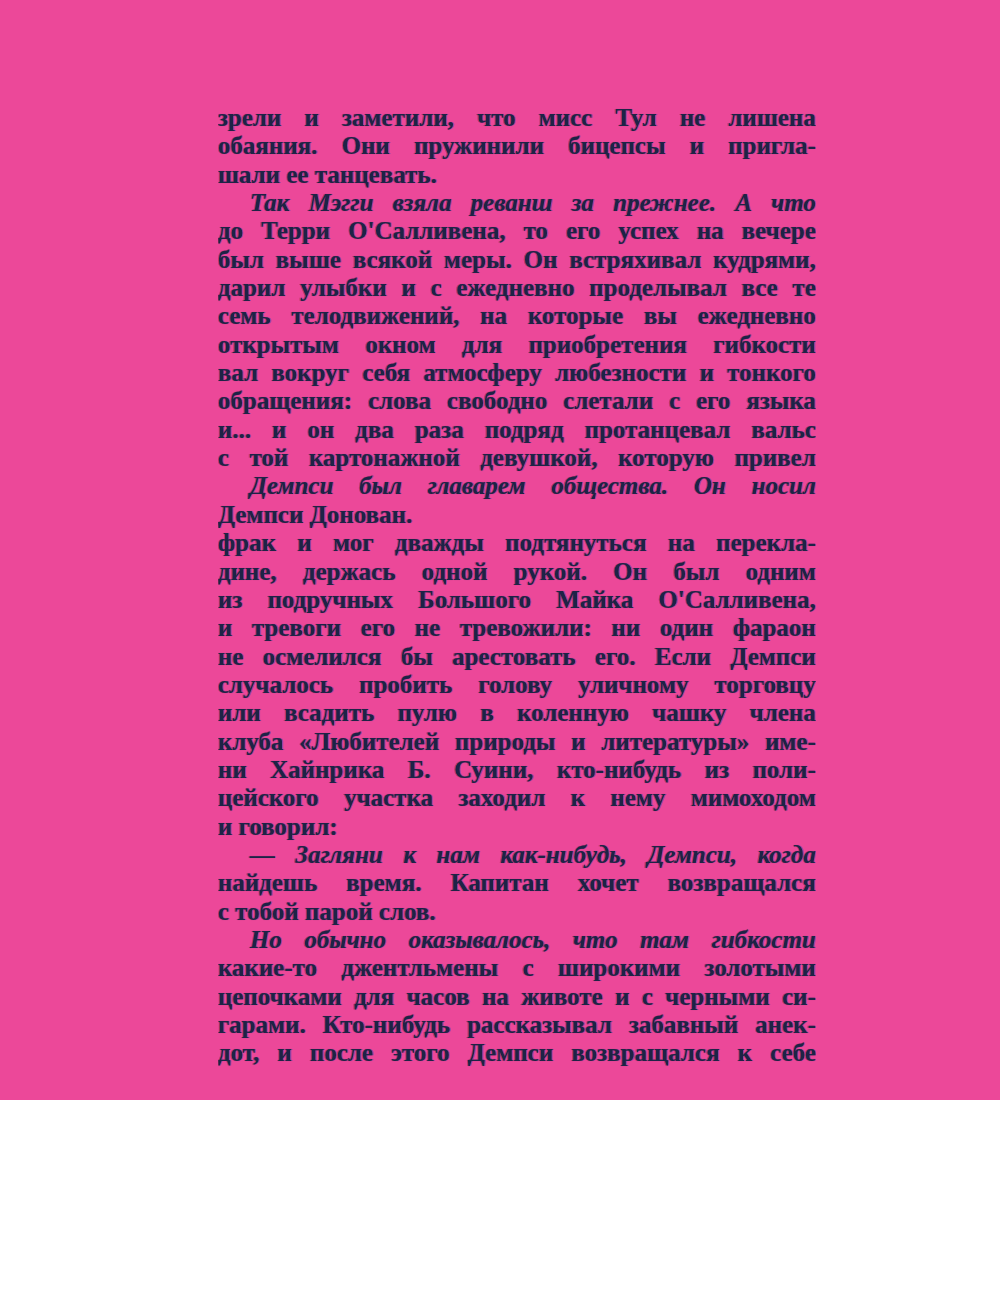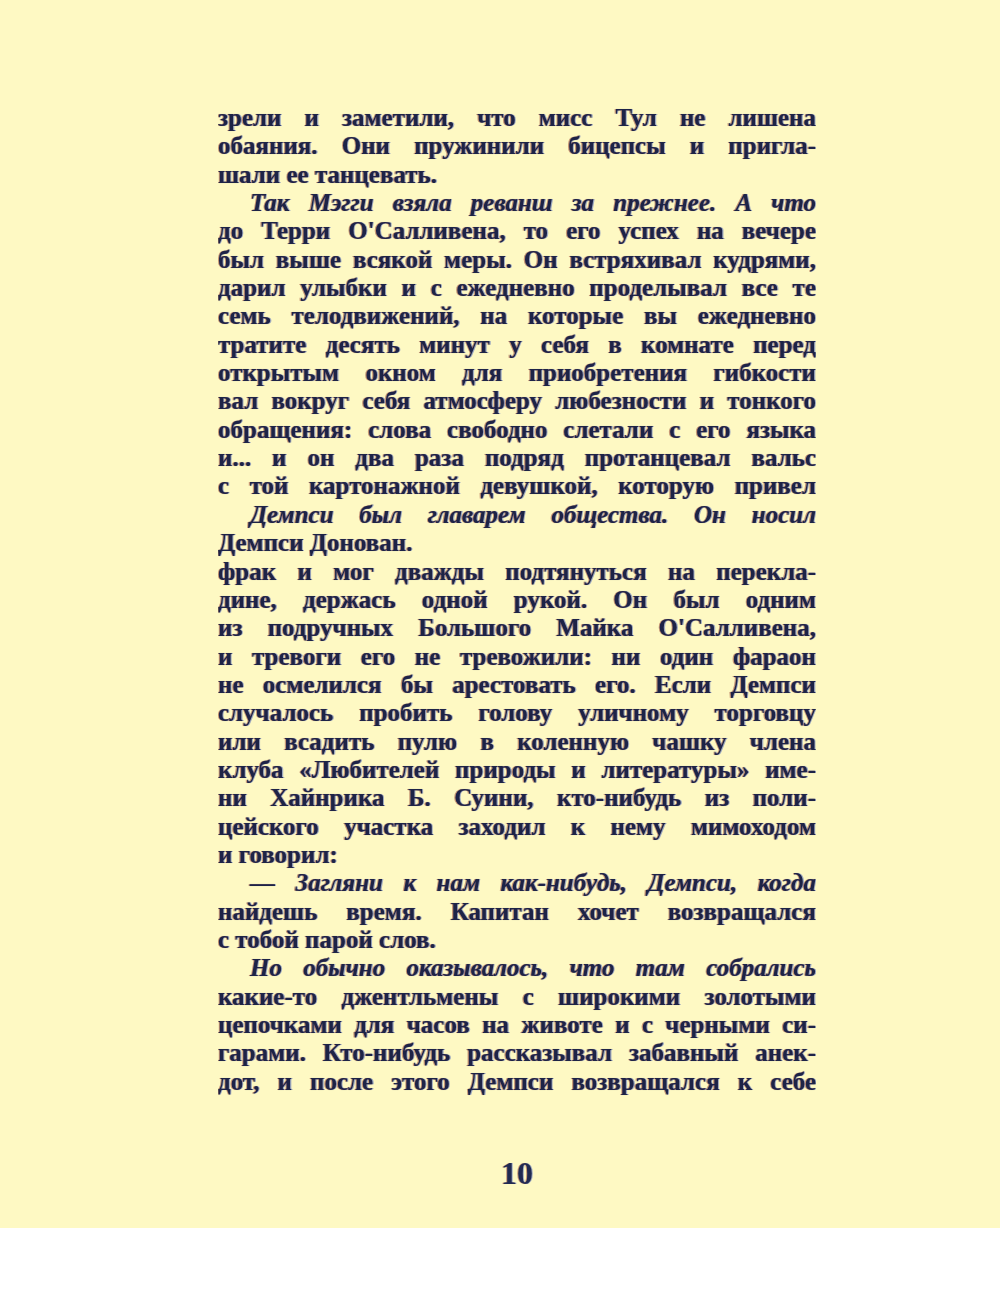--- a/index.html
+++ b/index.html
@@ -3,22 +3,22 @@
 <meta charset="utf-8">
 <style>
   html, body {
     margin: 0;
     padding: 0;
     background: #ffffff;
   }
   .canvas {
     position: relative;
     width: 1000px;
-    height: 1228px;
-    background: #fef9c3;
+    height: 1100px;
+    background: #ec4899;
     overflow: hidden;
   }
   .text-col {
     position: absolute;
     left: 218px;
     top: 104px;
     width: 598px;
     font-family: "Liberation Serif", serif;
     font-weight: 700;
     font-size: 25px;
@@ -69,21 +69,20 @@
 
   <main class="text-col">
     <div class="ln">зрели и заметили, что мисс Тул не лишена</div>
     <div class="ln">обаяния. Они пружинили бицепсы и пригла-</div>
     <div class="ln end">шали ее танцевать.</div>
     <div class="ln ind">Так Мэгги взяла реванш за прежнее. А что</div>
     <div class="ln">до Терри О'Салливена, то его успех на вечере</div>
     <div class="ln">был выше всякой меры. Он встряхивал кудрями,</div>
     <div class="ln">дарил улыбки и с ежедневно проделывал все те</div>
     <div class="ln">семь телодвижений, на которые вы ежедневно</div>
-    <div class="ln">тратите десять минут у себя в комнате перед</div>
     <div class="ln">открытым окном для приобретения гибкости</div>
     <div class="ln">вал вокруг себя атмосферу любезности и тонкого</div>
     <div class="ln">обращения: слова свободно слетали с его языка</div>
     <div class="ln">и... и он два раза подряд протанцевал вальс</div>
     <div class="ln">с той картонажной девушкой, которую привел</div>
     <div class="ln ind">Демпси был главарем общества. Он носил</div>
     <div class="ln end">Демпси Донован.</div>
     <div class="ln">фрак и мог дважды подтянуться на перекла-</div>
     <div class="ln">дине, держась одной рукой. Он был одним</div>
     <div class="ln">из подручных Большого Майка О'Салливена,</div>
@@ -91,21 +90,21 @@
     <div class="ln">не осмелился бы арестовать его. Если Демпси</div>
     <div class="ln">случалось пробить голову уличному торговцу</div>
     <div class="ln">или всадить пулю в коленную чашку члена</div>
     <div class="ln">клуба «Любителей природы и литературы» име-</div>
     <div class="ln">ни Хайнрика Б. Суини, кто-нибудь из поли-</div>
     <div class="ln">цейского участка заходил к нему мимоходом</div>
     <div class="ln end">и говорил:</div>
     <div class="ln ind">— Загляни к нам как-нибудь, Демпси, когда</div>
     <div class="ln">найдешь время. Капитан хочет возвращался</div>
     <div class="ln end">с тобой парой слов.</div>
-    <div class="ln ind">Но обычно оказывалось, что там собрались</div>
+    <div class="ln ind">Но обычно оказывалось, что там гибкости</div>
     <div class="ln">какие-то джентльмены с широкими золотыми</div>
     <div class="ln">цепочками для часов на животе и с черными си-</div>
     <div class="ln">гарами. Кто-нибудь рассказывал забавный анек-</div>
     <div class="ln">дот, и после этого Демпси возвращался к себе</div>
   </main>
 
   <div class="page-number">10</div>
 
   <div class="hscrollbar"></div>
 

